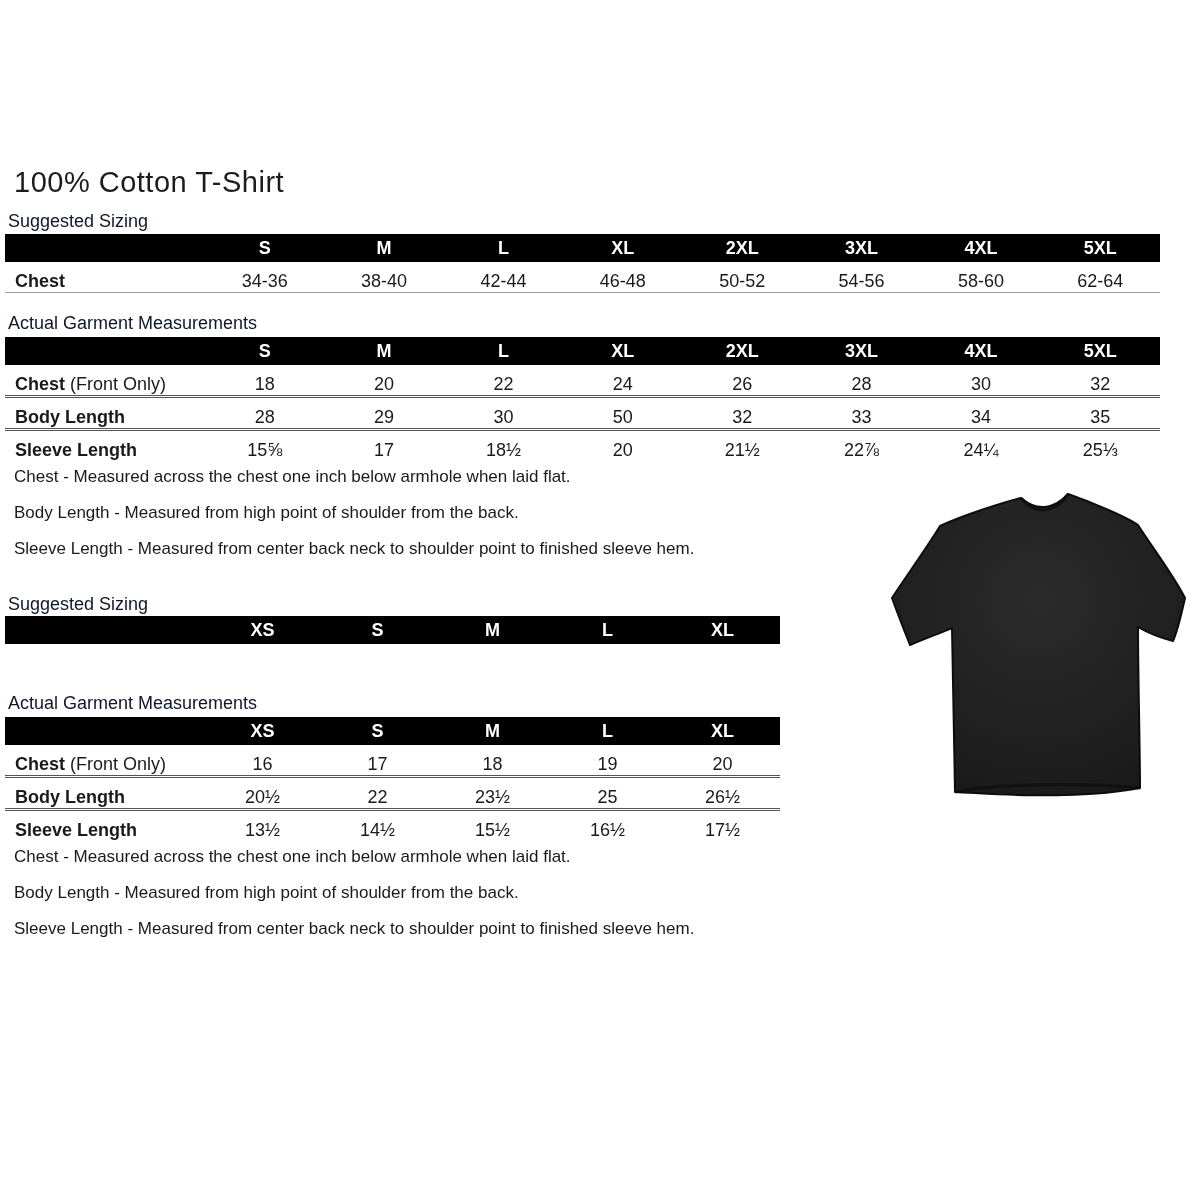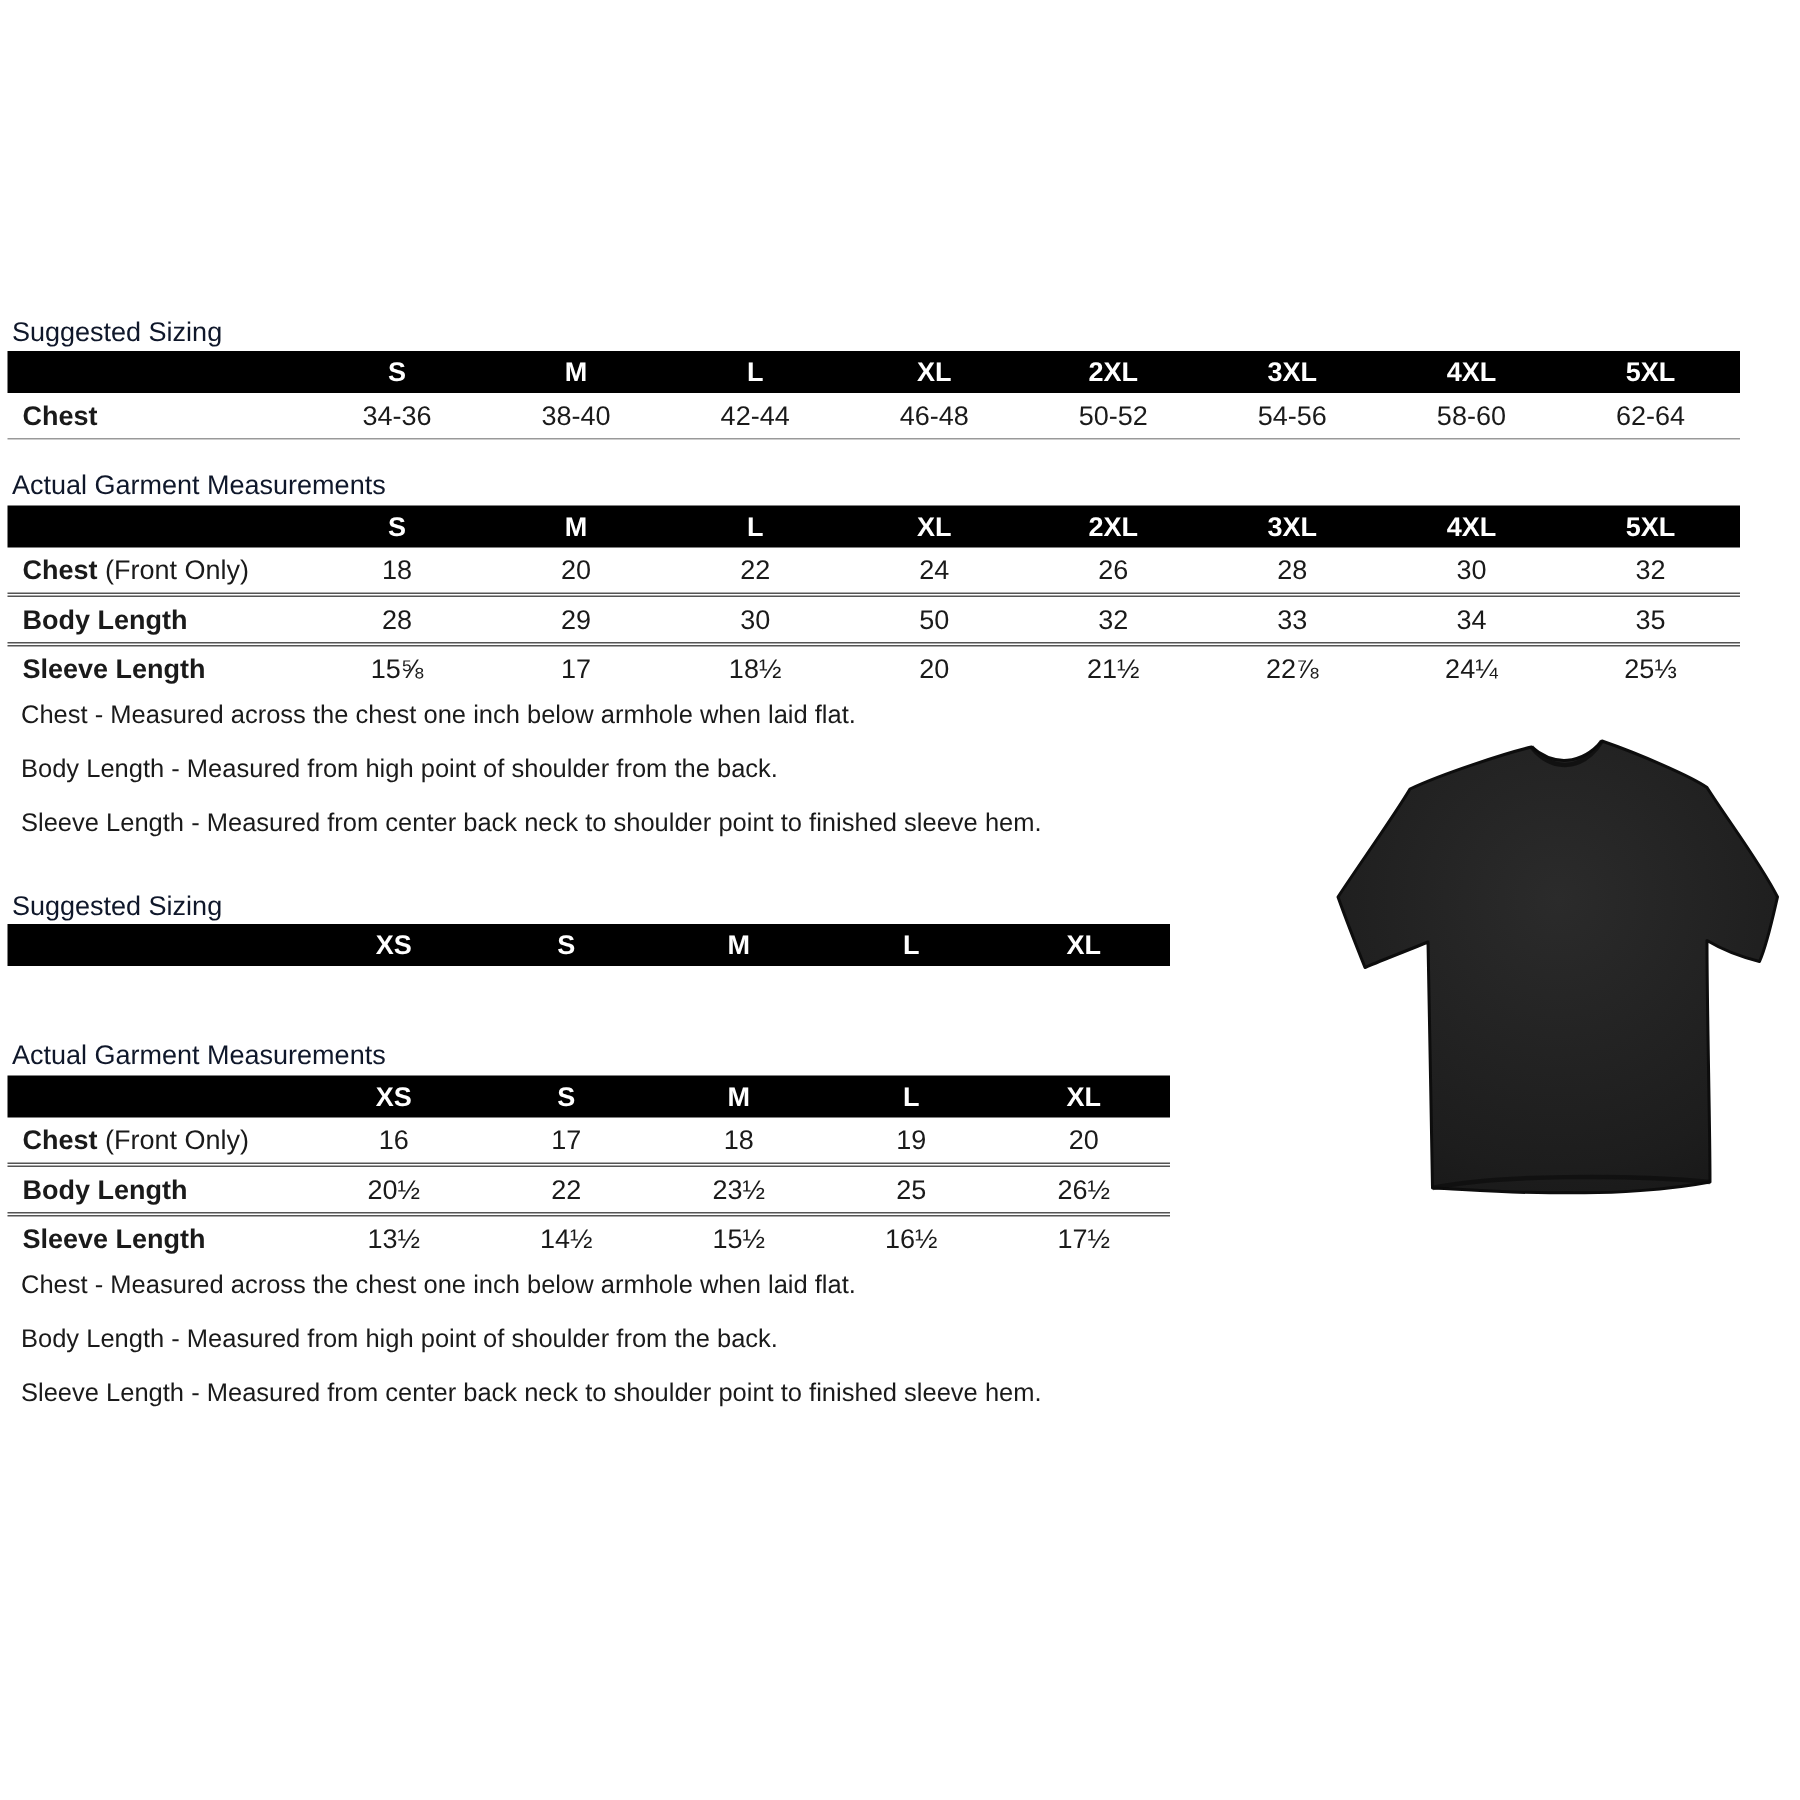--- a/index.html
+++ b/index.html
@@ -25,21 +25,21 @@
   .section-label{
     position:absolute;left:8px;
     font-size:18px;font-weight:400;color:#0f172a;white-space:nowrap;
   }
   .tbl{position:absolute;left:5px;font-size:18px;}
   .tbl .thead{
     display:flex;align-items:center;background:#000;color:#fff;
     height:28px;font-weight:700;
   }
   .tbl .trow{
-    display:flex;align-items:center;height:30px;color:#1a1a1a;
+    display:flex;align-items:flex-end;height:30px;color:#1a1a1a;
   }
   .cell{flex:1;text-align:center;white-space:nowrap;}
   .lbl{flex:none;width:200px;text-align:left;padding-left:10px;box-sizing:border-box;}
   .trow .lbl{font-weight:700;}
   .lbl .plain{font-weight:400;}
   .tbl.adult{width:1155px;}
   .tbl.youth{width:775px;}
   .tbl.single .trow{border-bottom:1px solid #999;}
   .tbl.multi .trow{border-bottom:3px double #555;}
   .tbl.multi .trow:last-child{border-bottom:none;}
@@ -49,20 +49,21 @@
     position:absolute;left:5px;top:548px;
     font-size:29px;font-weight:700;color:#111;white-space:nowrap;
   }
   .tshirt-wrap{position:absolute;left:888px;top:480px;width:302px;height:338px;}
 </style>
 </head>
 <body>
 
 <div class="page">
 
+  <div class="main-title">100% Cotton T-Shirt</div>
 
   <div class="section-label" style="top:211px">Suggested Sizing</div>
   <div class="tbl adult single" style="top:234px">
     <div class="thead">
       <div class="cell lbl"></div>
       <div class="cell">S</div>
       <div class="cell">M</div>
       <div class="cell">L</div>
       <div class="cell">XL</div>
       <div class="cell">2XL</div>

